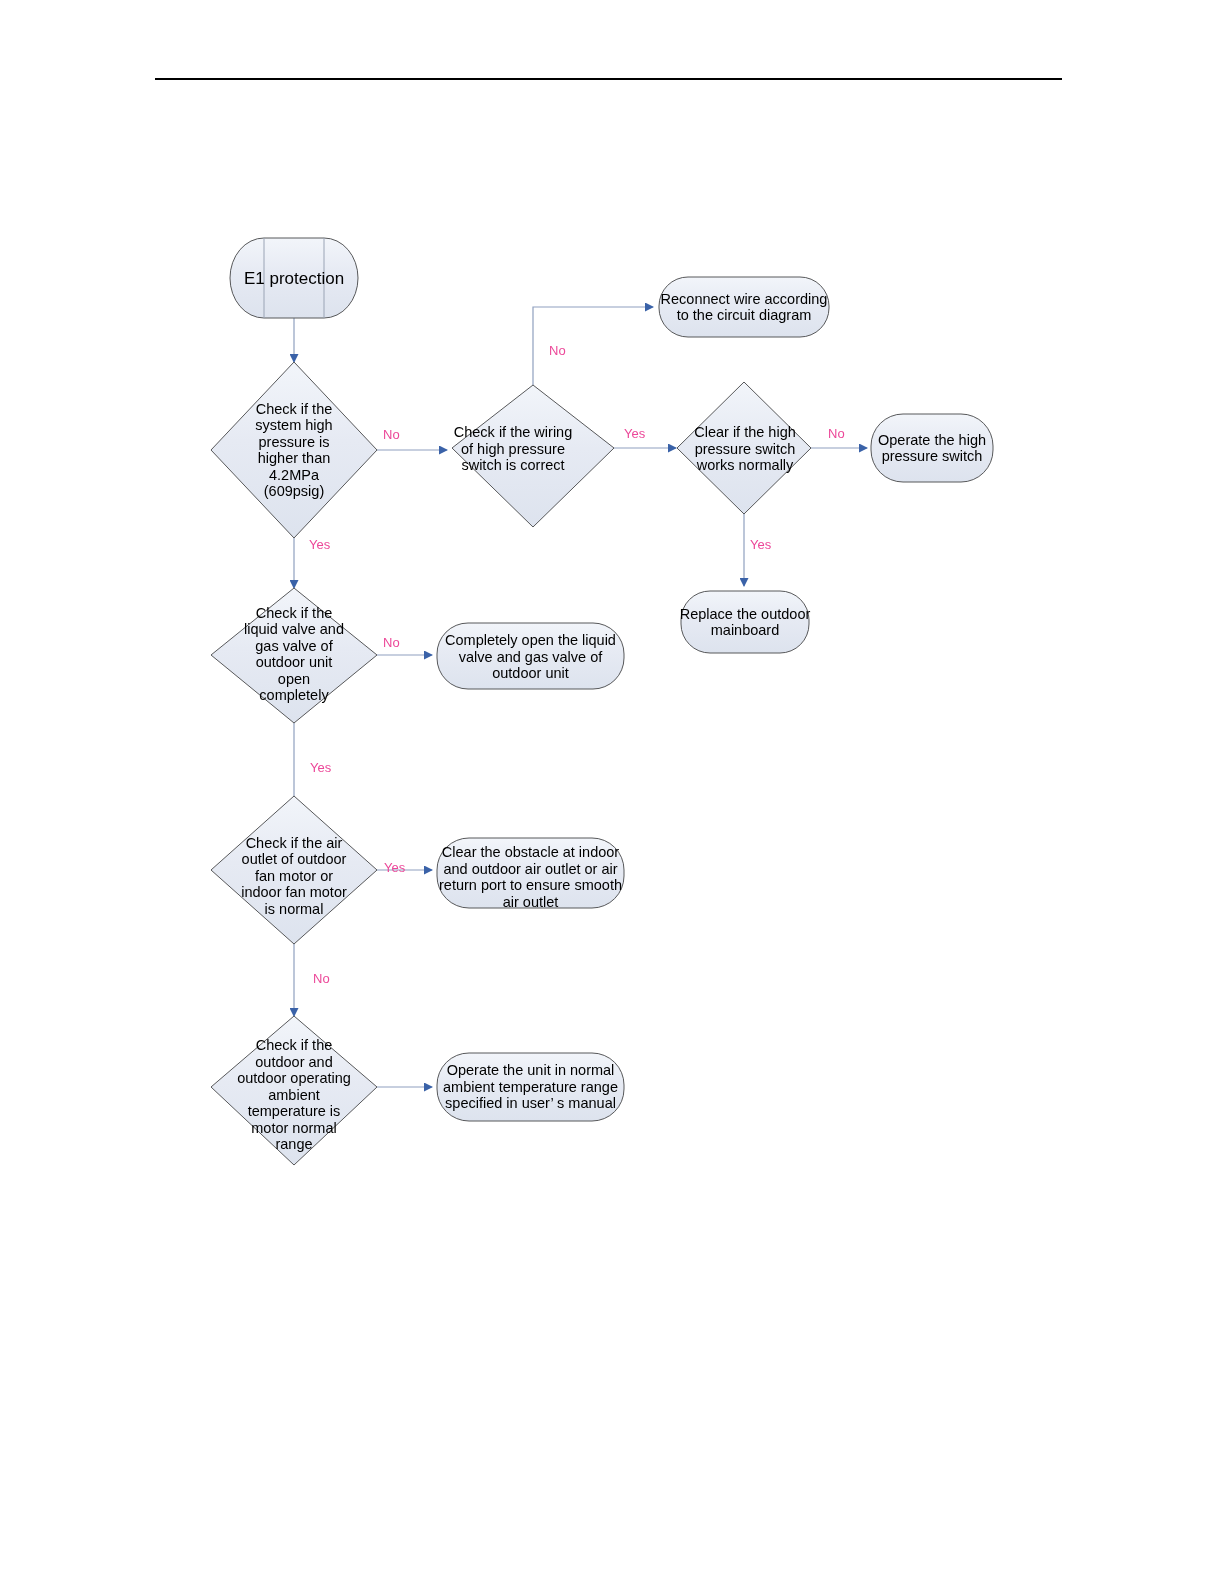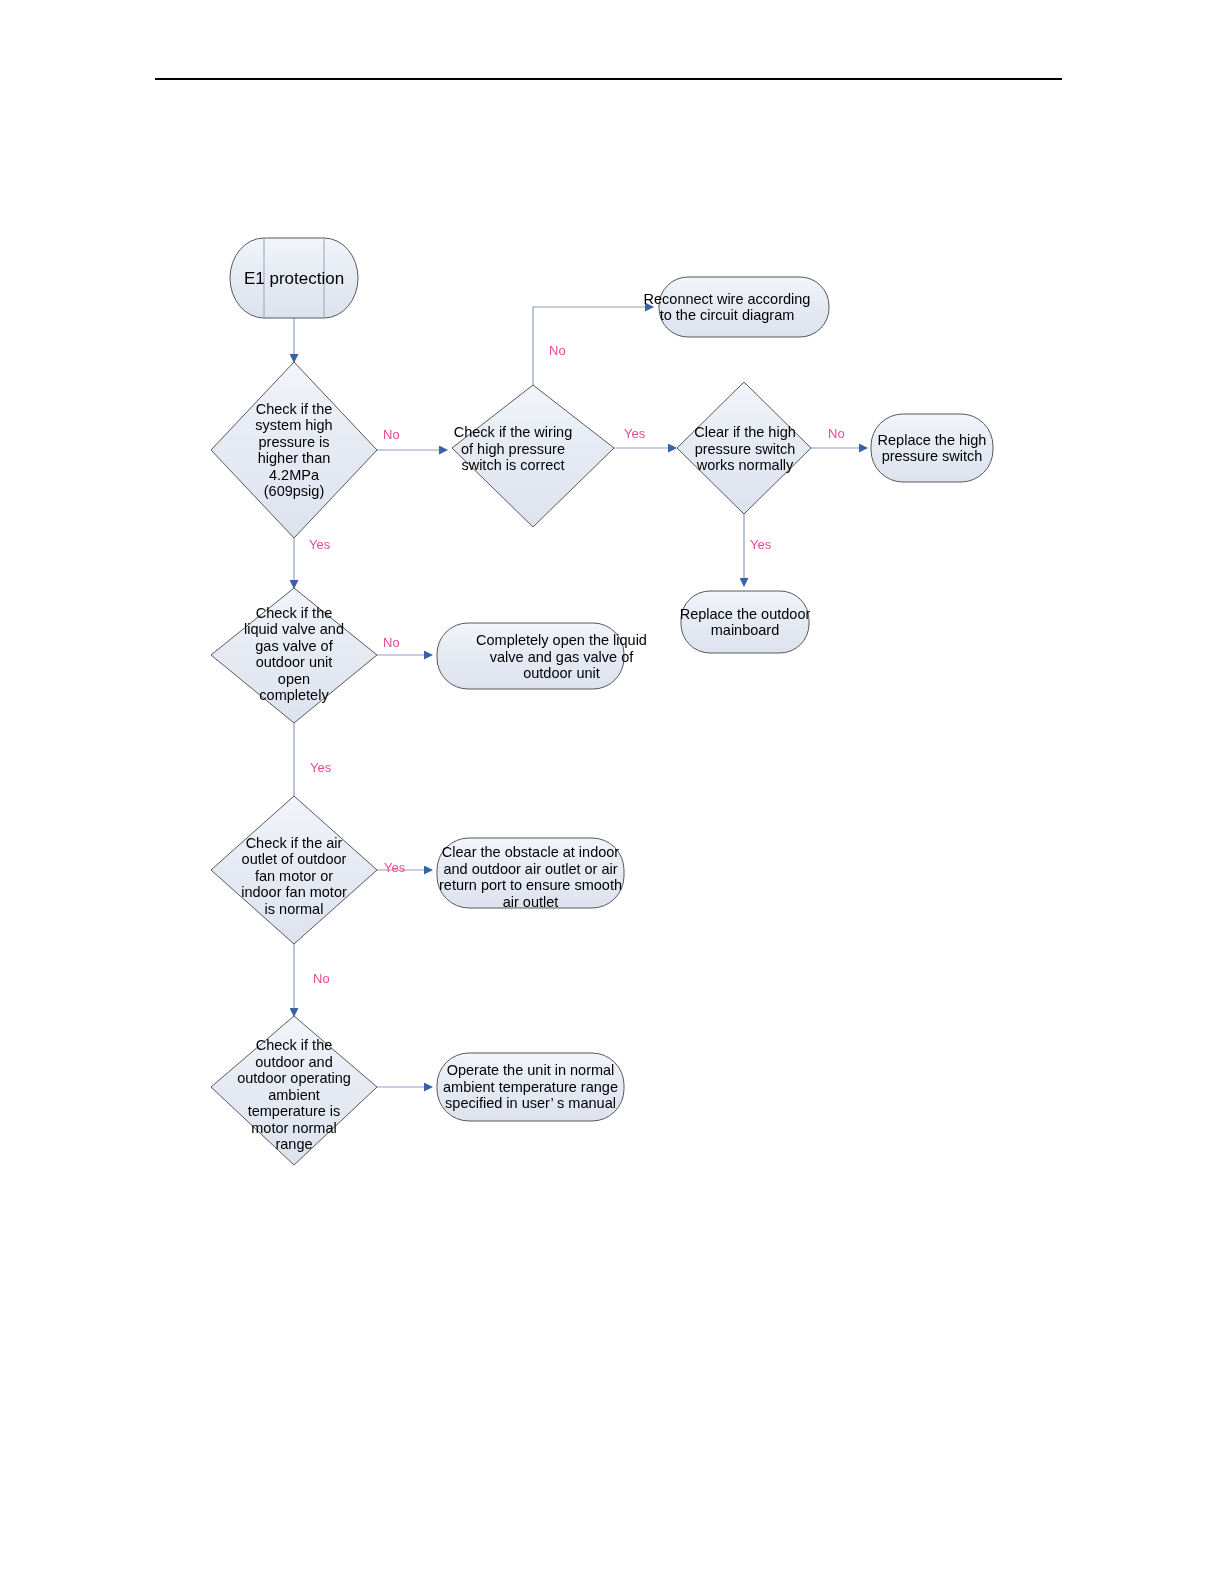--- a/index.html
+++ b/index.html
@@ -166,30 +166,30 @@
   </div>
 
   <div class="node-text" style="left:680px;top:421px;width:130px;height:56px;">
     <span>
       <span>Clear if the high</span><br>
       <span>pressure switch</span><br>
       <span>works normally</span>
     </span>
   </div>
 
-  <div class="node-text" style="left:642px;top:288px;width:170px;height:38px;">
+  <div class="node-text" style="left:659px;top:288px;width:170px;height:38px;">
     <span>
       <span>Reconnect wire according</span><br>
       <span>to the circuit diagram</span>
     </span>
   </div>
 
   <div class="node-text" style="left:869px;top:429px;width:126px;height:38px;">
     <span>
-      <span>Replace the high</span><br>
+      <span>Operate the high</span><br>
       <span>pressure switch</span>
     </span>
   </div>
 
   <div class="node-text" style="left:676px;top:603px;width:138px;height:38px;text-align:center;">
     <span>
       <span>Replace the outdoor</span><br>
       <span>mainboard</span>
     </span>
   </div>
@@ -198,21 +198,21 @@
     <span>
       <span>Check if the</span><br>
       <span>liquid valve and</span><br>
       <span>gas valve of</span><br>
       <span>outdoor unit</span><br>
       <span>open</span><br>
       <span>completely</span>
     </span>
   </div>
 
-  <div class="node-text" style="left:437px;top:629px;width:187px;height:56px;margin-left:31px;">
+  <div class="node-text" style="left:437px;top:629px;width:187px;height:56px;">
     <span>
       <span>Completely open the liquid</span><br>
       <span>valve and gas valve of</span><br>
       <span>outdoor unit</span>
     </span>
   </div>
 
   <div class="node-text" style="left:230px;top:830px;width:128px;height:92px;">
     <span>
       <span>Check if the air</span><br>

